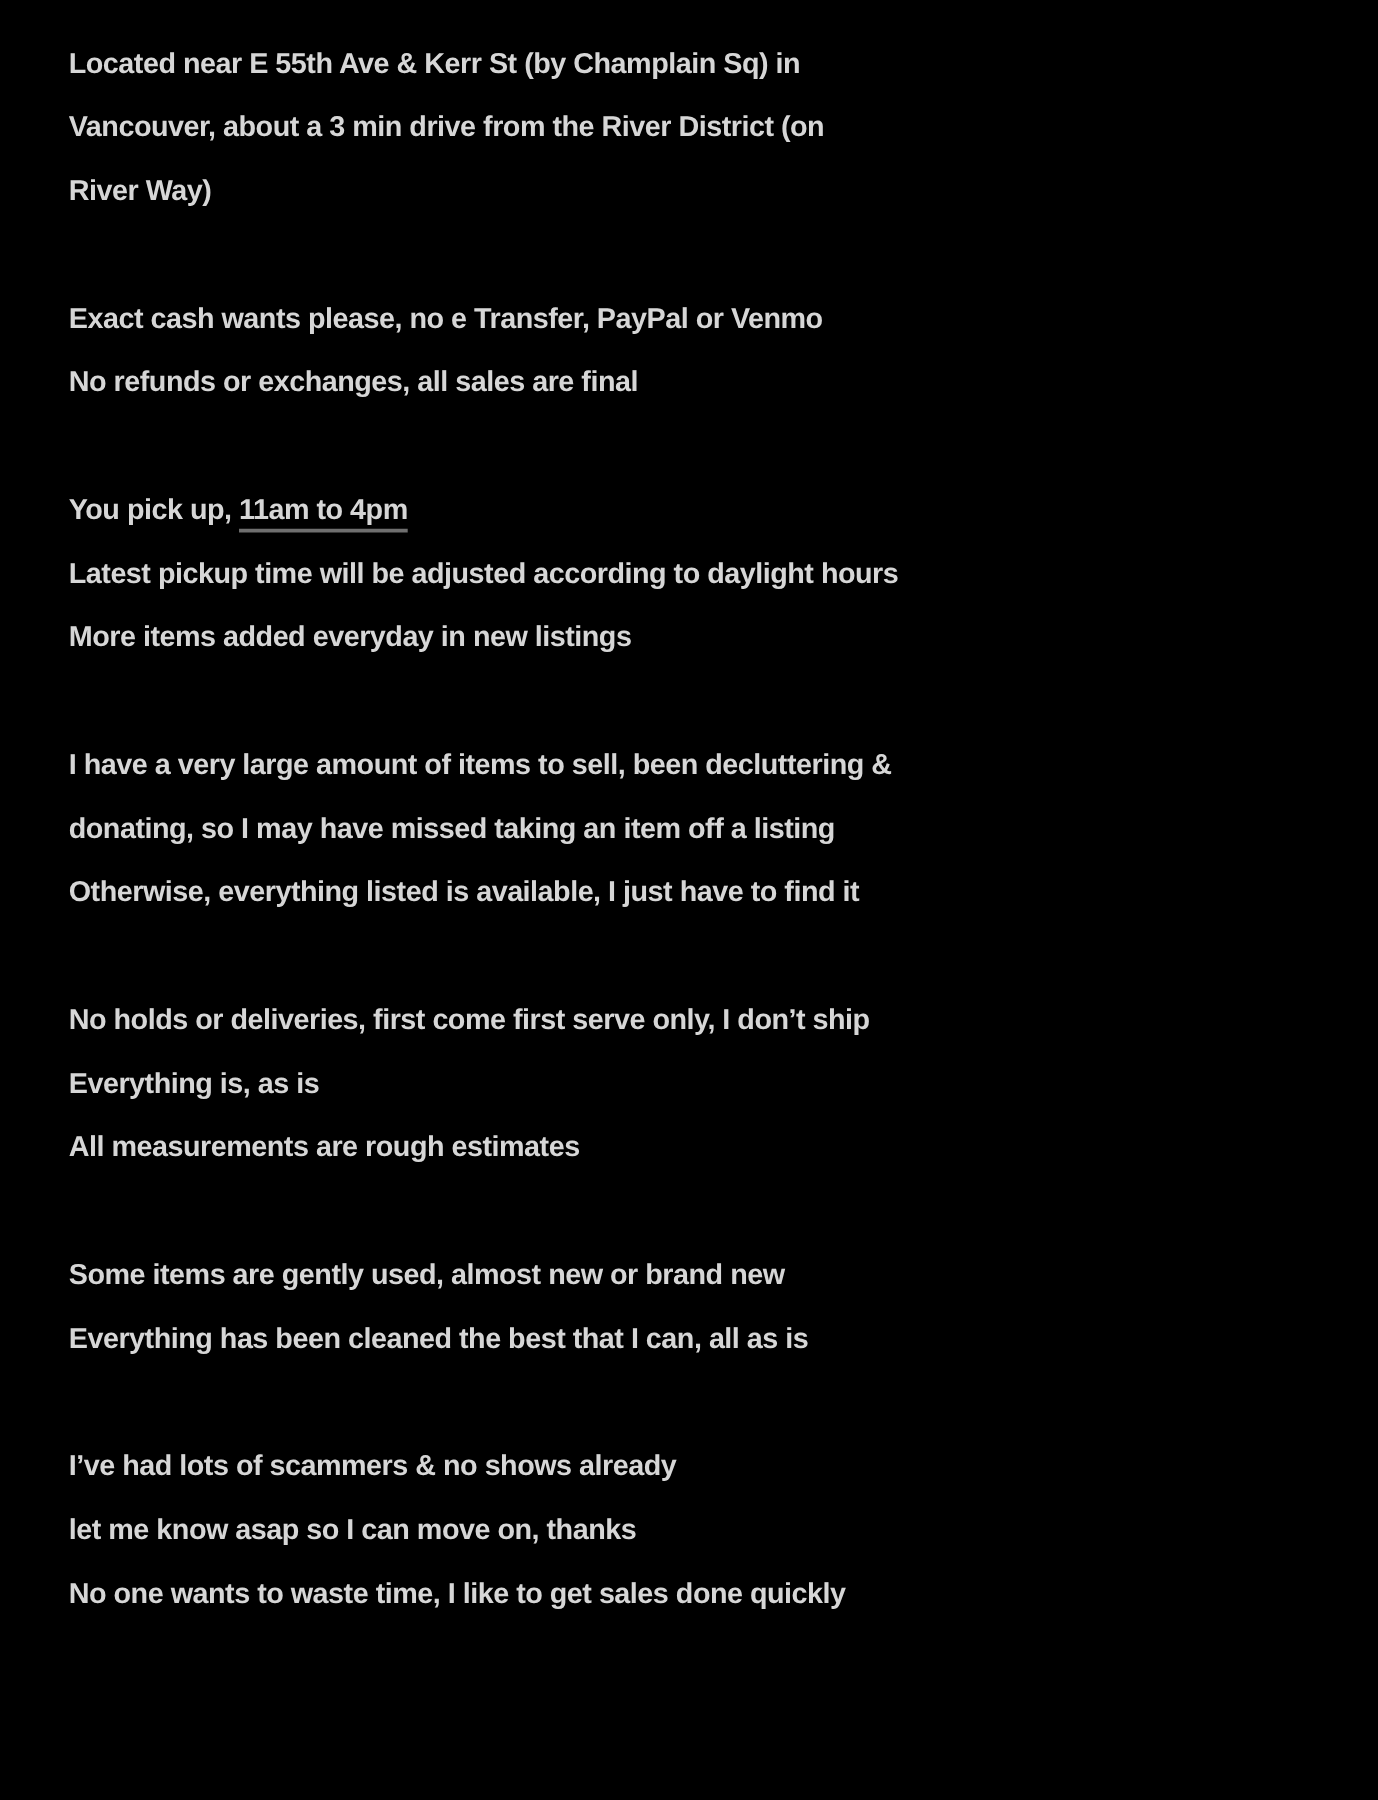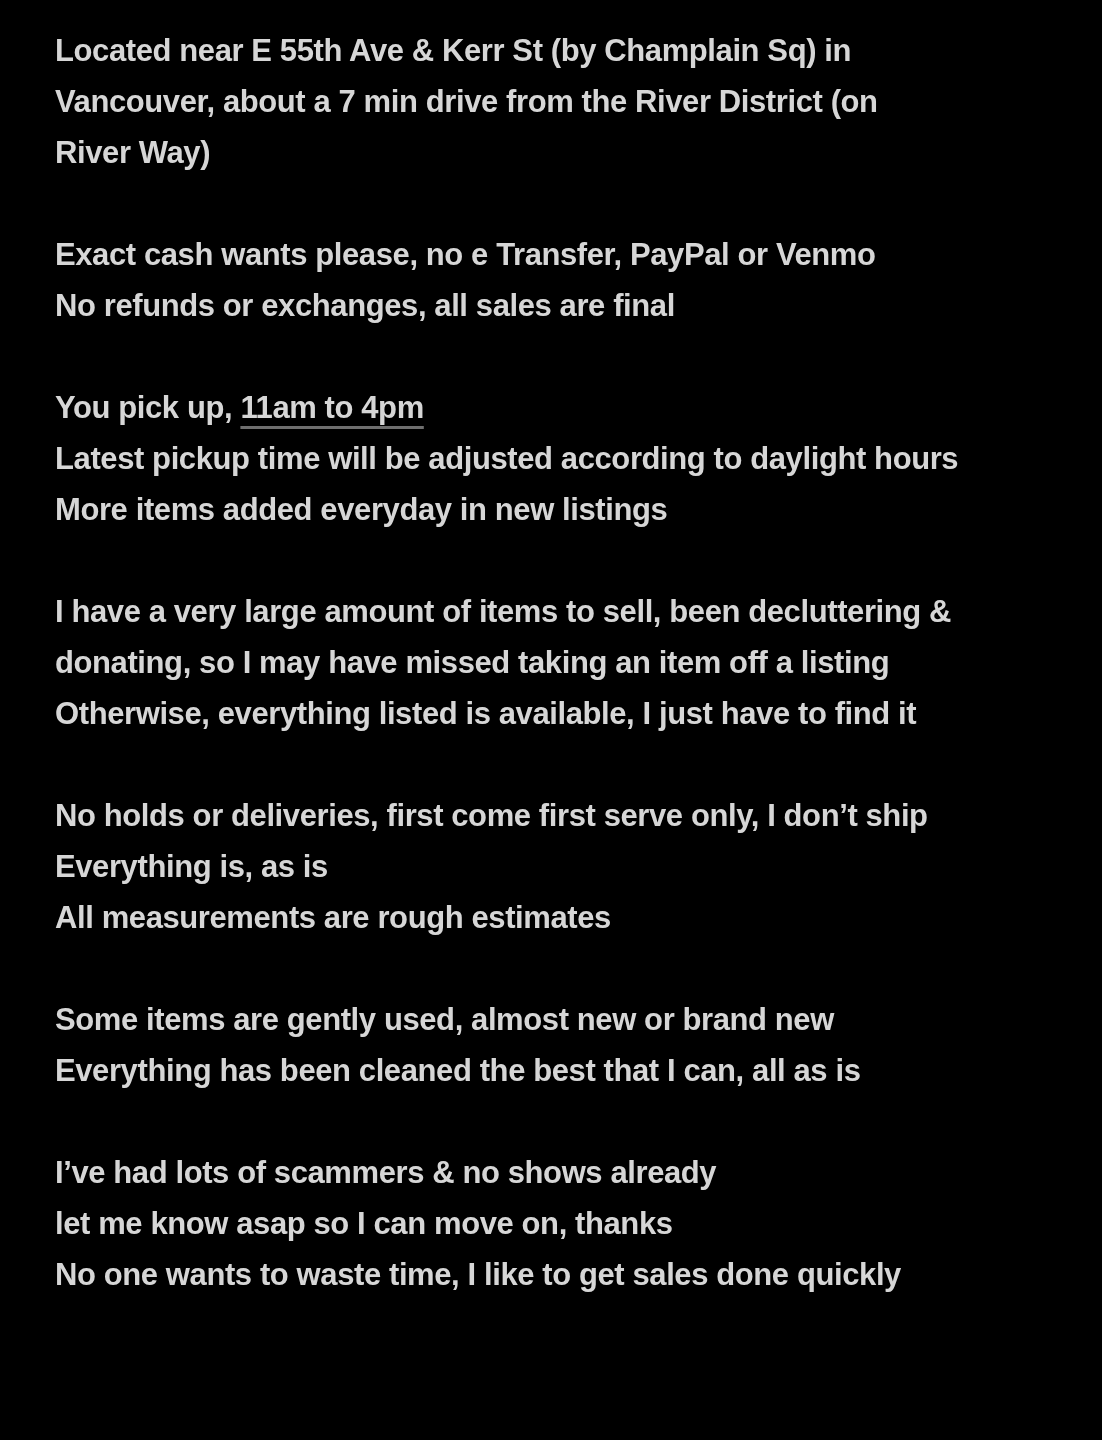--- a/index.html
+++ b/index.html
@@ -9,21 +9,21 @@
   body {
     width: 1102px;
     height: 1440px;
     background: #000000;
     overflow: hidden;
     font-family: "Liberation Sans", "DejaVu Sans", sans-serif;
   }
   .description {
     padding: 25px 52px 0 55px;
     color: #d6d6d6;
-    font-size: 31px;
+    font-size: 23px;
     font-weight: 600;
     letter-spacing: -0.4px;
     line-height: 51px;
   }
   .paragraph {
     margin: 0 0 51px 0;
   }
   .paragraph:last-child {
     margin-bottom: 0;
   }
@@ -37,21 +37,21 @@
     text-underline-offset: 8px;
     text-decoration-skip-ink: auto;
   }
 </style>
 </head>
 <body>
 
 <div class="description">
     <div class="paragraph">
       <div class="text-line"><span>Located near E 55th Ave &amp; Kerr St (by Champlain Sq) in</span></div>
-      <div class="text-line"><span>Vancouver, about a 7 min drive from the River District (on</span></div>
+      <div class="text-line"><span>Vancouver, about a 3 min drive from the River District (on</span></div>
       <div class="text-line"><span>River Way)</span></div>
     </div>
     <div class="paragraph">
       <div class="text-line"><span>Exact cash wants please, no e Transfer, PayPal or Venmo</span></div>
       <div class="text-line"><span>No refunds or exchanges, all sales are final</span></div>
     </div>
     <div class="paragraph">
       <div class="text-line"><span>You pick up, </span><span class="u">11am to 4pm</span></div>
       <div class="text-line"><span>Latest pickup time will be adjusted according to daylight hours</span></div>
       <div class="text-line"><span>More items added everyday in new listings</span></div>

